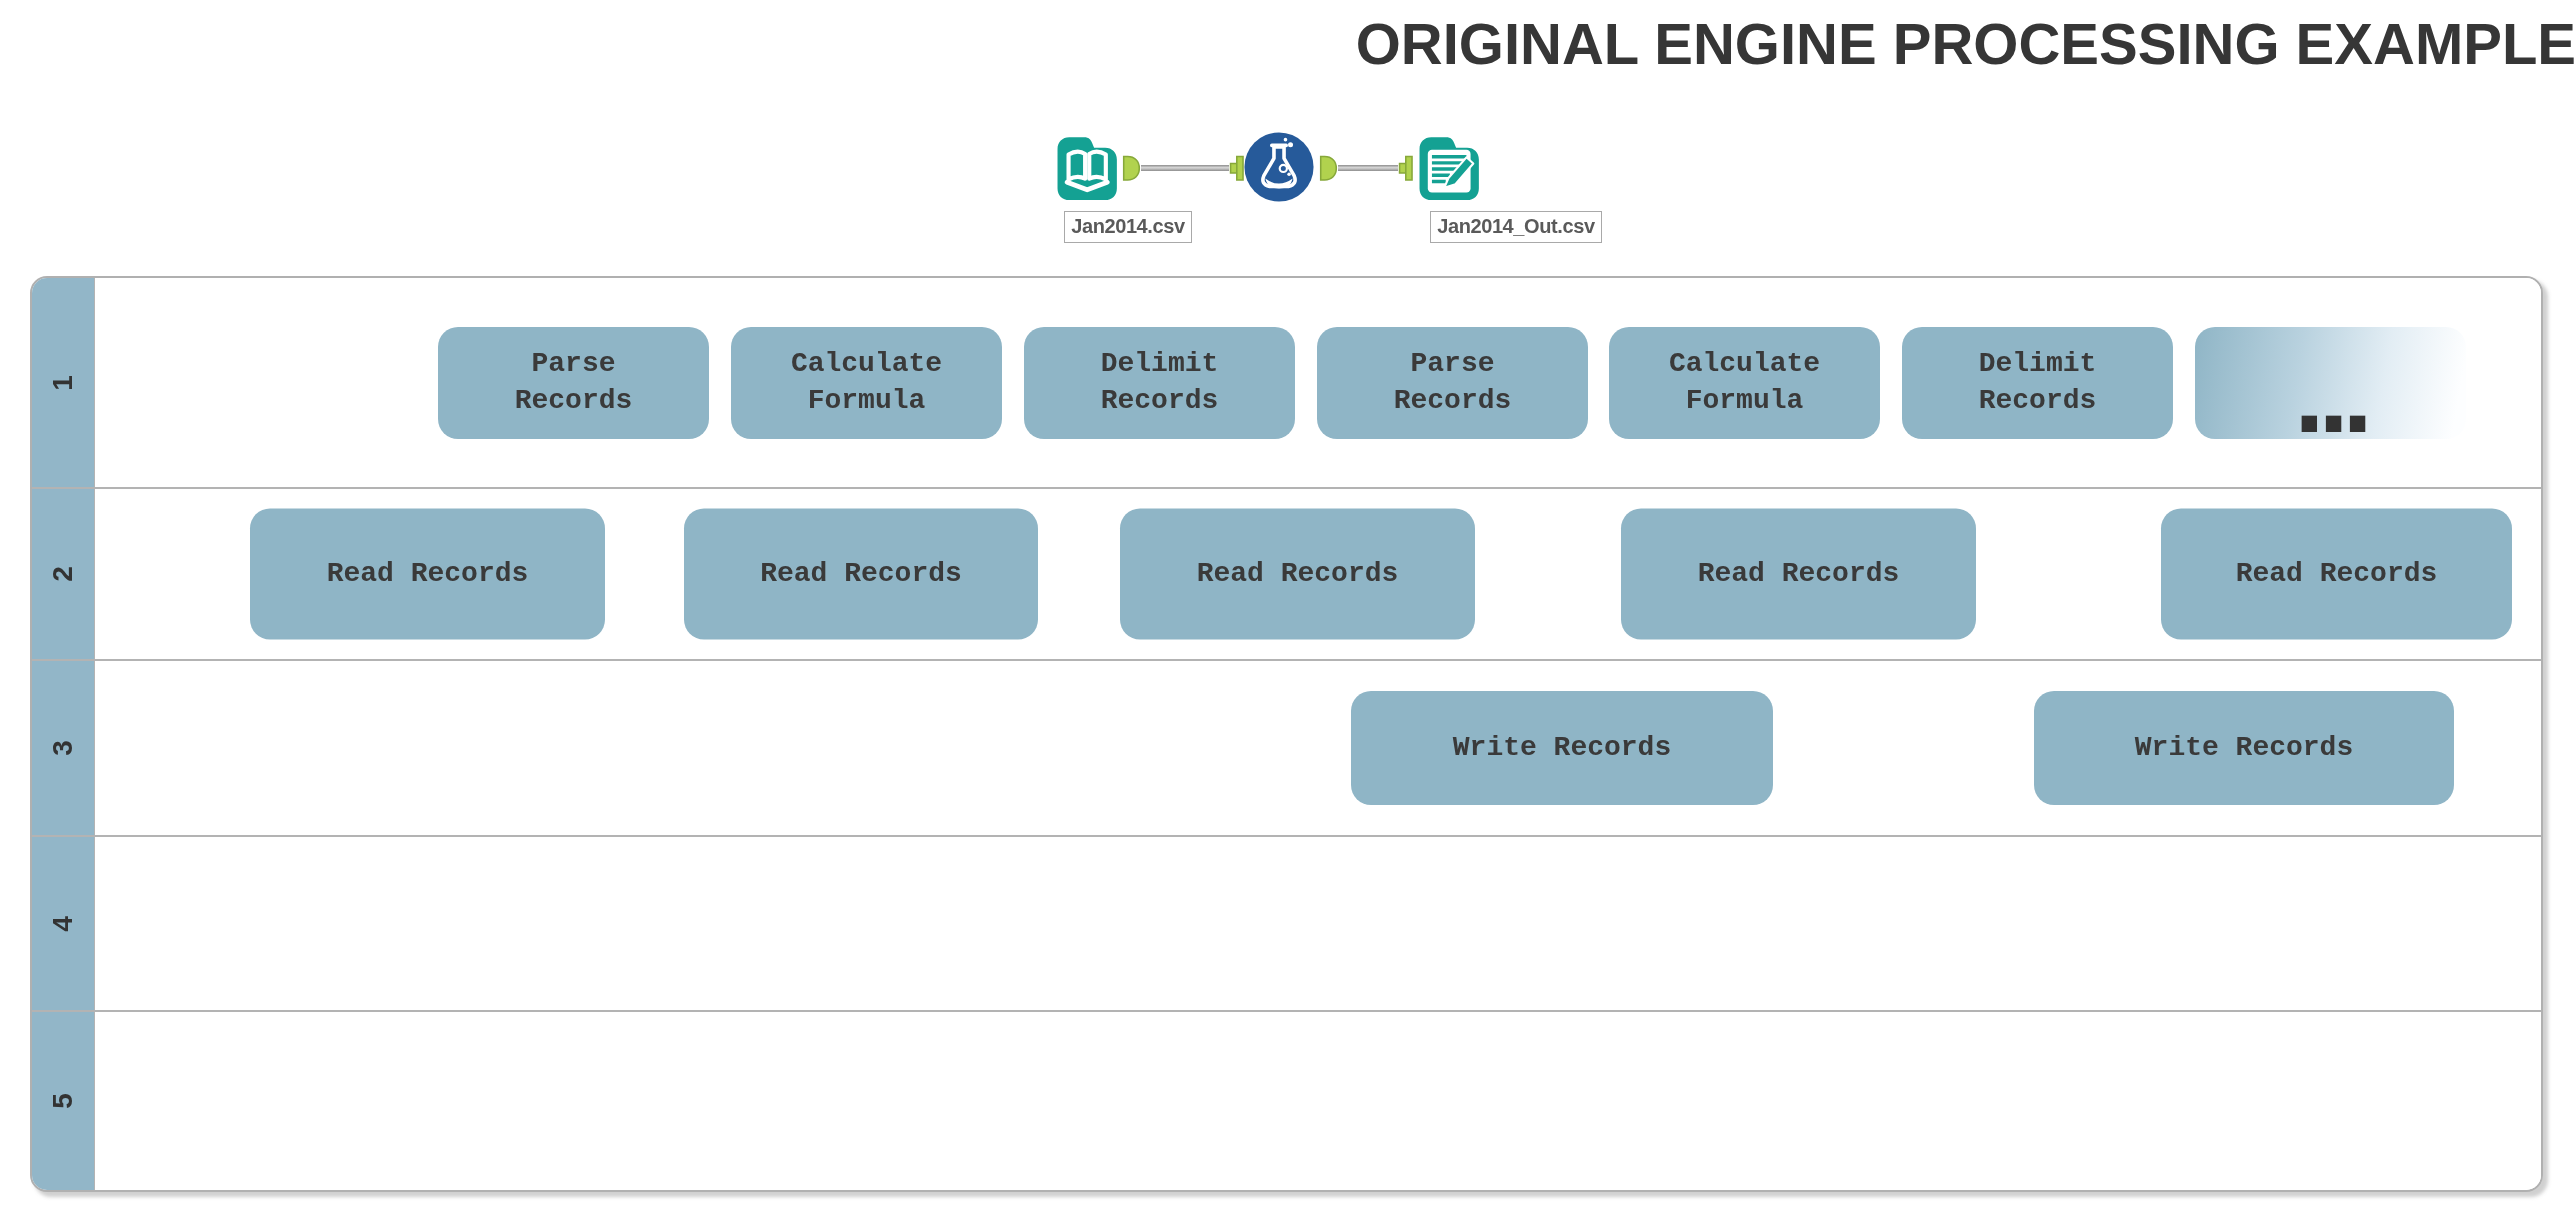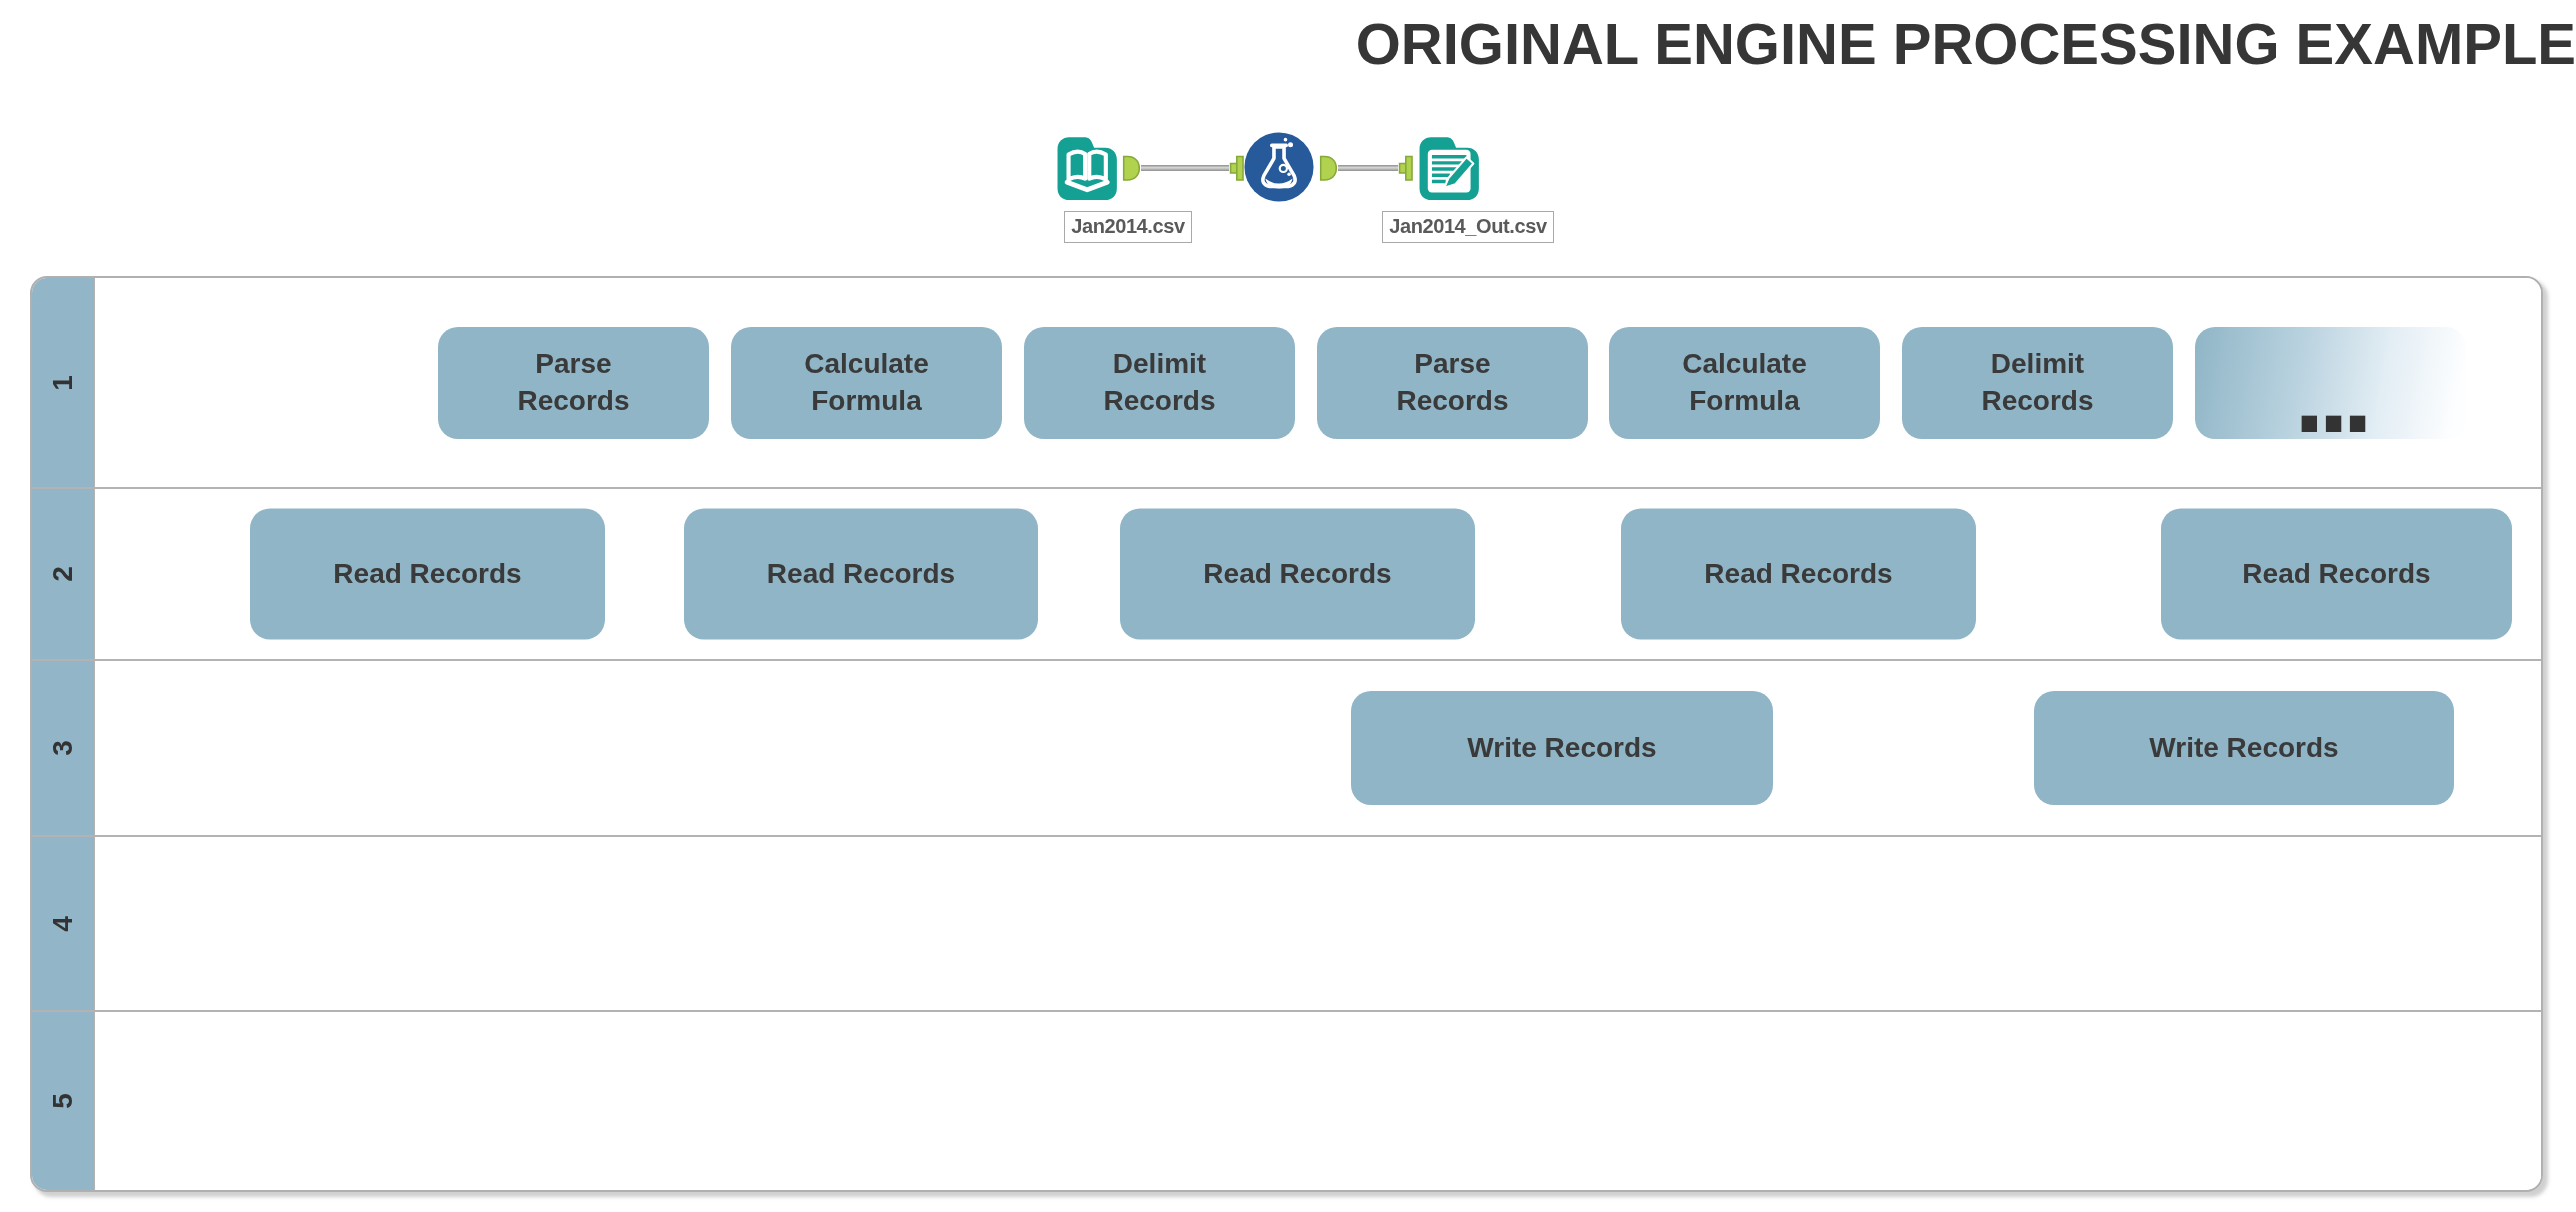--- a/index.html
+++ b/index.html
@@ -42,21 +42,21 @@
     transform:rotate(-90deg);font-size:28px;font-weight:bold;color:#333333;
   }
   .lane-content{flex:1 1 auto;position:relative;background:#ffffff;}
   
   .pbox{
     position:absolute;top:50%;transform:translateY(-50%);
     background:#8fb5c6;border-radius:20px;
     display:flex;align-items:center;justify-content:center;text-align:center;
   }
   .pbox-label{
-    white-space:pre-line;font-size:28px;font-weight:bold;color:#3a3a3a;line-height:1.3;
+    white-space:pre-line;font-size:28px;font-weight:bold;color:#3a3a3a;line-height:1.3;font-family:Liberation Mono, monospace;
   }
   .pbox.fade{
     background:linear-gradient(100deg,#8fb5c6 0%,#b9d2df 38%,#e2edf4 68%,#fdfeff 95%);
   }
   .fade-label{
     font-size:109px;font-weight:900;color:#333333;letter-spacing:-6.2px;
     line-height:0;transform:translateY(11px);
   }
 </style>
 </head>
@@ -105,21 +105,21 @@
   </div>
 
   <svg class="wf-icon" style="left:1414px;top:131px" width="69" height="72" viewBox="0 0 100 104">
     <path d="M8 26 C8 16 15 9 25 9 h22 c6 0 9 3 11 8 l3 7 h16 C87 24 94 31 94 41 v42 c0 10 -7 17 -17 17 H25 c-10 0 -17 -7 -17 -17 z" fill="#14a193"></path>
     <rect x="20" y="27" width="62" height="62" rx="6" fill="#ffffff"></rect>
     <path d="M26 37 h50 M26 46 h50 M26 55 h38 M26 64 h26 M26 73 h20" stroke="#14a193" stroke-width="5"></path>
     <path d="M44 82 l6 -14 l26 -30 l10 9 l-26 30 z" fill="#14a193" stroke="#ffffff" stroke-width="3" stroke-linejoin="round"></path>
   </svg>
 
   <div class="wf-label" style="left:1064px">Jan2014.csv</div>
-  <div class="wf-label" style="left:1382px">Jan2014_Out.csv</div>
+  <div class="wf-label" style="left:1430px">Jan2014_Out.csv</div>
 
   <div class="swimlane">
 
     <div class="lane" style="flex-basis:209px">
       <div class="lane-strip">
         <span class="lane-number">1</span>
       </div>
       <div class="lane-content">
           <div class="pbox" style="left: 343px; width: 271px; height: 112px;">
             <span class="pbox-label">Parse

